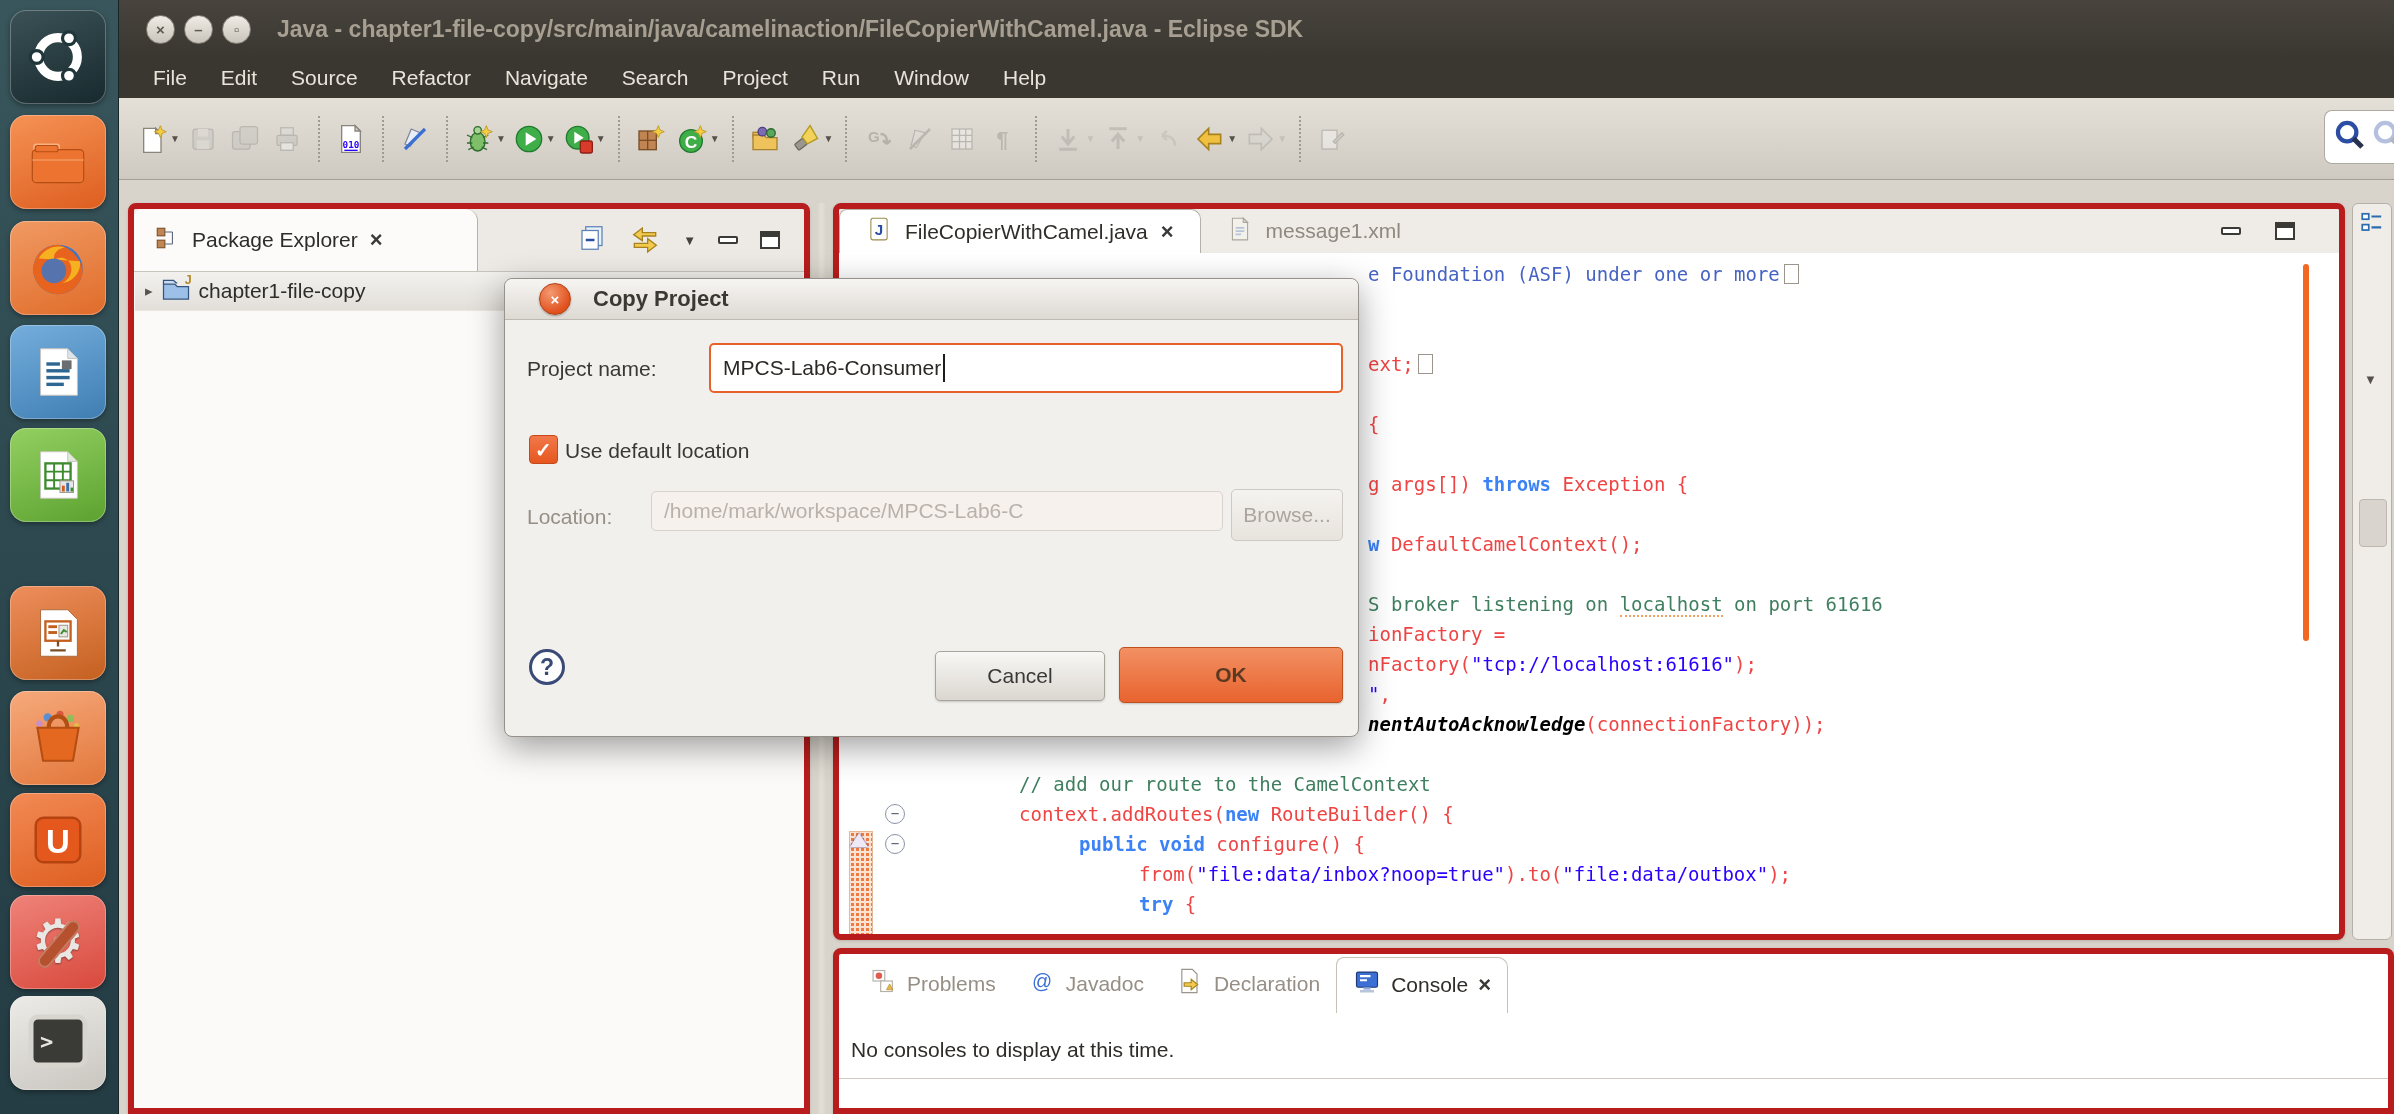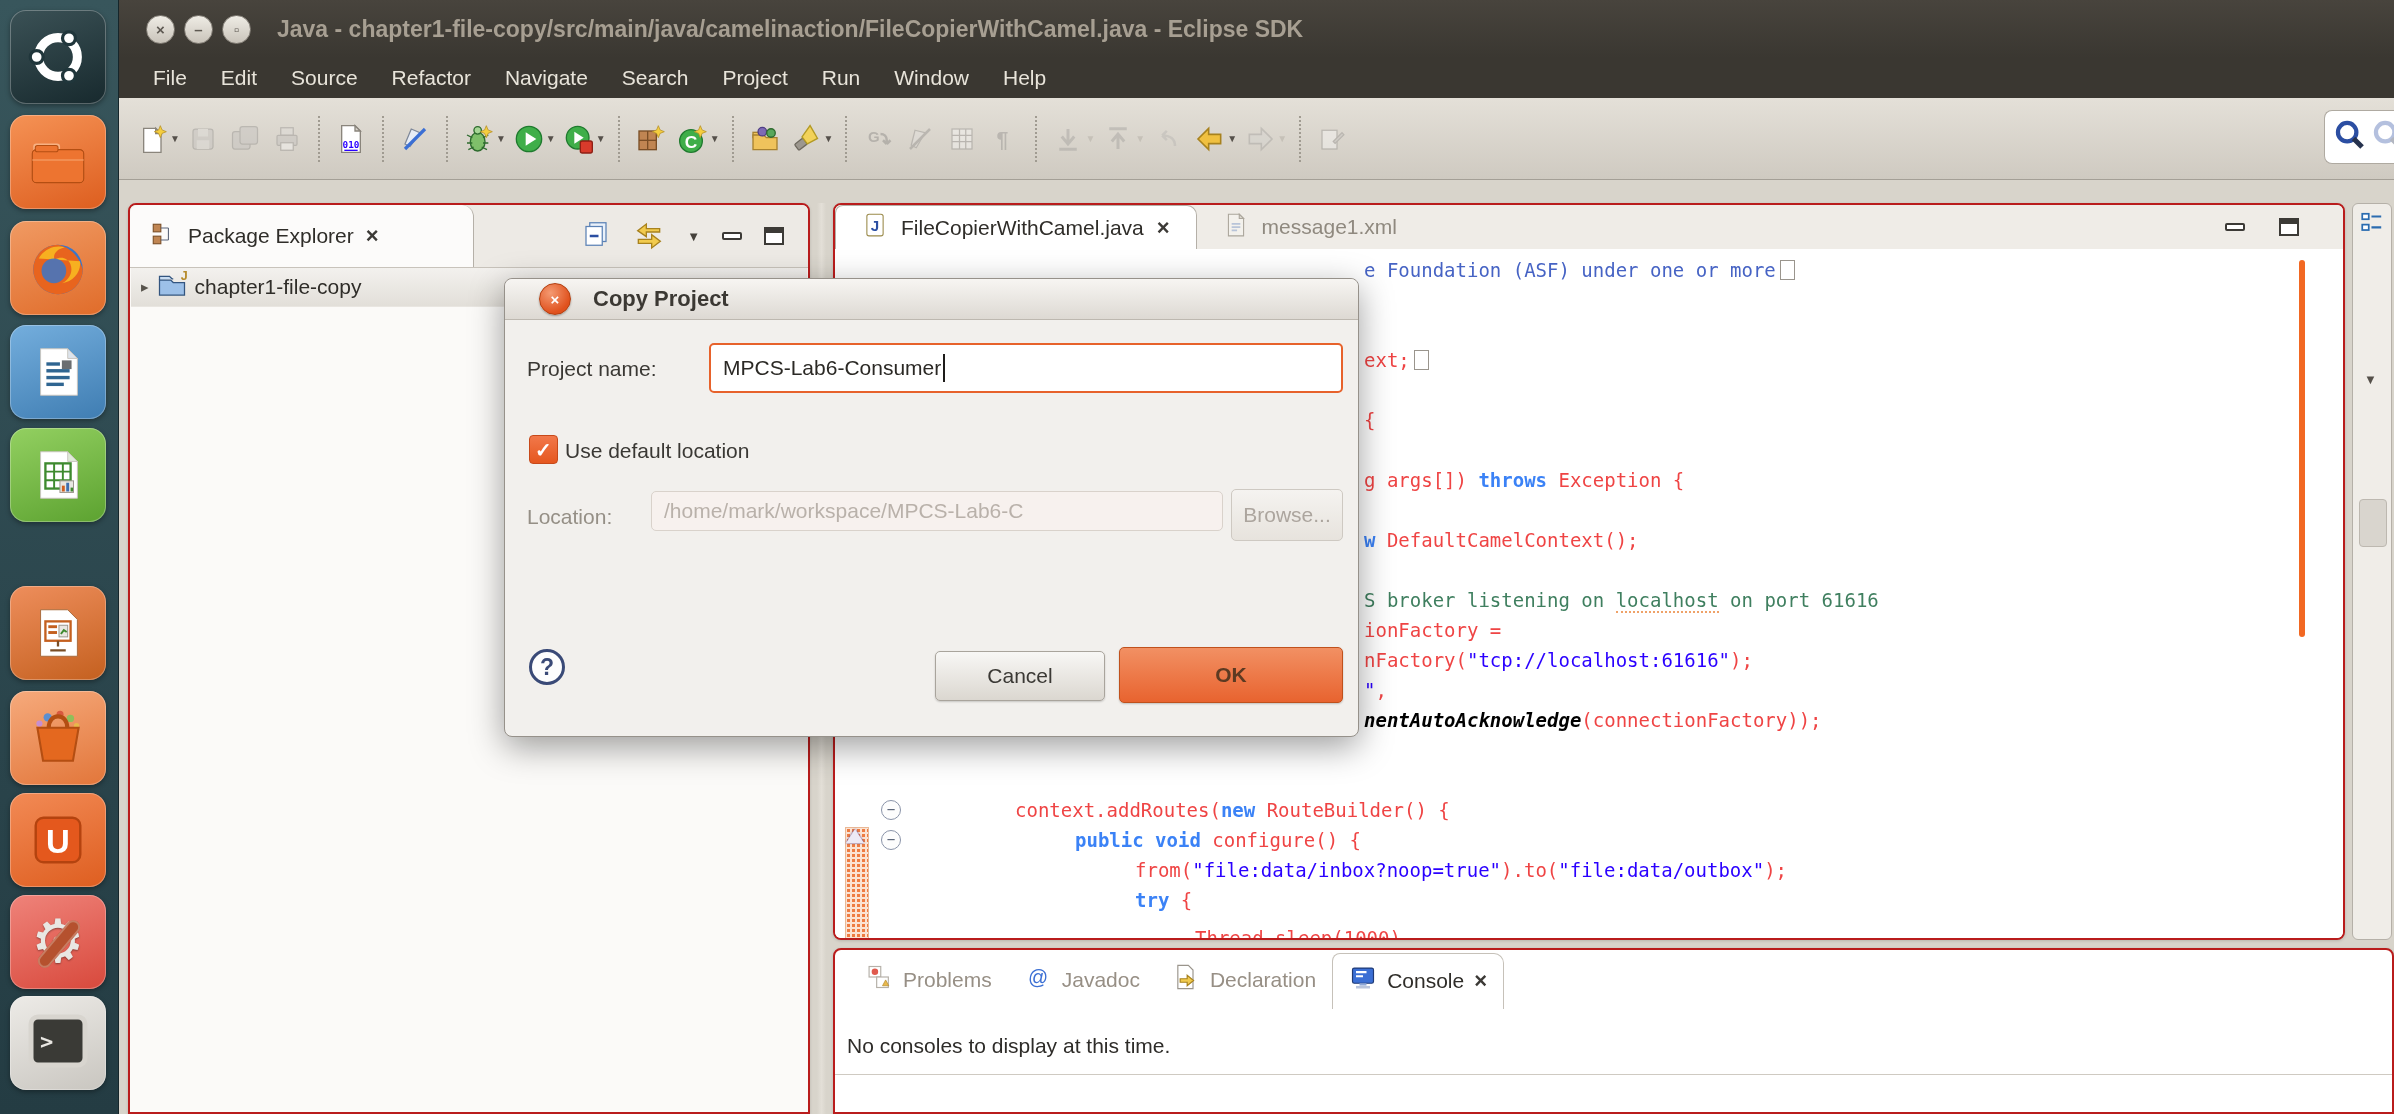--- a/index.html
+++ b/index.html
@@ -49,21 +49,21 @@
   .tbi.dis{opacity:.38;filter:grayscale(70%);}
   .dd{font-size:10px;color:#55504A;margin-left:-4px;margin-right:2px;}
   .dd.dis{color:#B9B4AB;opacity:.6;}
   .quickaccess{position:absolute;right:0;top:12px;width:70px;height:54px;background:#FFFFFF;
     border:1px solid #AFAAA1;border-right:none;border-radius:8px 0 0 8px;
     display:flex;align-items:center;padding-left:8px;box-sizing:border-box;overflow:hidden;}
   
   .workbench{position:absolute;left:0;top:180px;right:0;bottom:0;background:#D8D4CB;}
   .sash{position:absolute;left:692px;top:23px;width:23px;bottom:0;
     background:linear-gradient(90deg,#D8D4CB 30%,#E3DFD7 50%,#D8D4CB 70%);}
-  .panel{position:absolute;background:#FFFFFF;border:2px solid #b91c1c;border-radius:8px;
+  .panel{position:absolute;background:#FFFFFF;border:6px solid #b91c1c;border-radius:8px;
     box-shadow:0 1px 3px rgba(0,0,0,.15);box-sizing:border-box;overflow:hidden;}
   
   .pe-panel{left:10px;top:23px;width:682px;height:911px;background:#FBFAF8;border-radius:8px 8px 0 0;}
   .pe-header{position:absolute;left:0;top:0;right:0;height:62px;background:#EDEAE5;
     border-bottom:1px solid #C8C3BB;}
   .pe-tab{position:absolute;left:0;top:0;width:344px;height:62px;background:#FCFBFA;
     border-right:1px solid #B5B0A8;border-radius:8px 12px 0 0;display:flex;align-items:center;
     padding-left:20px;box-sizing:border-box;gap:12px;}
   .pe-tab-label{font-size:21px;color:#2F2D29;}
   .tab-close{font-size:22px;font-weight:bold;color:#3C3A36;line-height:1;}
@@ -539,20 +539,21 @@
           <div class="cl" style="left: 529px; top: 8px;"><span class="tk-jdoc">e Foundation (ASF) under one or more</span><span class="foldbox"></span></div>
           <div class="cl" style="left: 529px; top: 98px;"><span class="tk-def">ext;</span><span class="foldbox"></span></div>
           <div class="cl" style="left: 529px; top: 158px;"><span class="tk-def">{</span></div>
           <div class="cl" style="left: 529px; top: 218px;"><span class="tk-def">g args[]) </span><span class="tk-kw">throws</span><span class="tk-def"> Exception {</span></div>
           <div class="cl" style="left: 529px; top: 278px;"><span class="tk-kw">w</span><span class="tk-def"> DefaultCamelContext();</span></div>
           <div class="cl" style="left: 529px; top: 338px; text-align: center;"><span class="tk-com">S broker listening on </span><span class="tk-com misspell">localhost</span><span class="tk-com"> on port 61616</span></div>
           <div class="cl" style="left: 529px; top: 368px;"><span class="tk-def">ionFactory =</span></div>
           <div class="cl" style="left: 529px; top: 398px;"><span class="tk-def">nFactory(</span><span class="tk-str">"tcp://localhost:61616"</span><span class="tk-def">);</span></div>
           <div class="cl" style="left: 529px; top: 428px;"><span class="tk-str">"</span><span class="tk-def">,</span></div>
           <div class="cl" style="left: 529px; top: 458px;"><span class="tk-ital">nentAutoAcknowledge</span><span class="tk-def">(connectionFactory));</span></div>
+          <div class="cl" style="left: 180px; top: 518px;"><span class="tk-com">// add our route to the CamelContext</span></div>
           <div class="cl" style="left: 180px; top: 548px;"><span class="tk-def">context.addRoutes(</span><span class="tk-kw">new</span><span class="tk-def"> RouteBuilder() {</span></div>
           <div class="cl" style="left: 240px; top: 578px;"><span class="tk-kw">public</span><span class="tk-def"> </span><span class="tk-kw">void</span><span class="tk-def"> configure() {</span></div>
           <div class="cl" style="left: 300px; top: 608px;"><span class="tk-def">from(</span><span class="tk-str">"file:data/inbox?noop=true"</span><span class="tk-def">).to(</span><span class="tk-str">"file:data/outbox"</span><span class="tk-def">);</span></div>
           <div class="cl" style="left: 300px; top: 638px;"><span class="tk-kw">try</span><span class="tk-def"> {</span></div>
           <div class="cl" style="left: 360px; top: 676px;"><span class="tk-def">Thread.sleep(1000)</span></div>
           <div class="fold-icon" style="left: 46px; top: 551px;">−</div>
           <div class="fold-icon" style="left: 46px; top: 581px;">−</div>
           <div class="hatch-bar" style="top: 578px; height: 112px;"></div>
           <div class="hatch-tri" style="top: 580px;"></div>
           <div class="vscroll-orange" style="left: 1464px; top: 11px; height: 377px;"></div>

